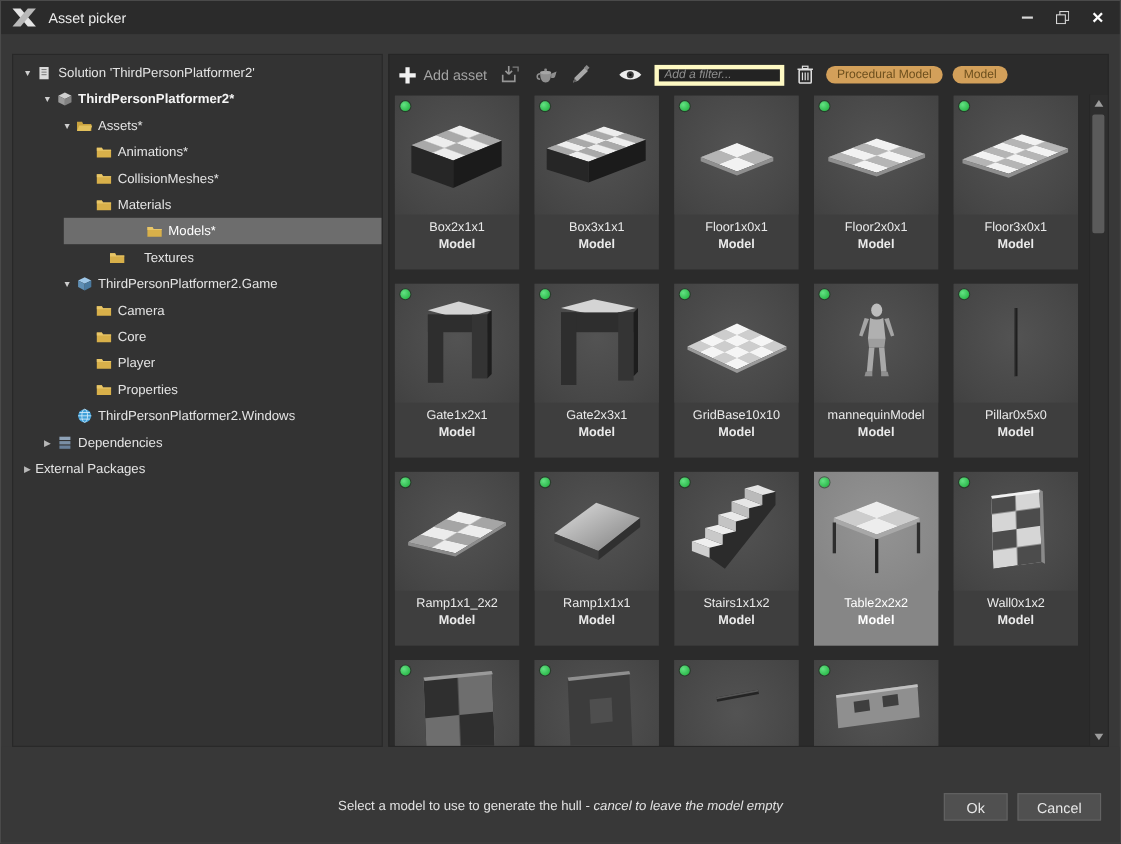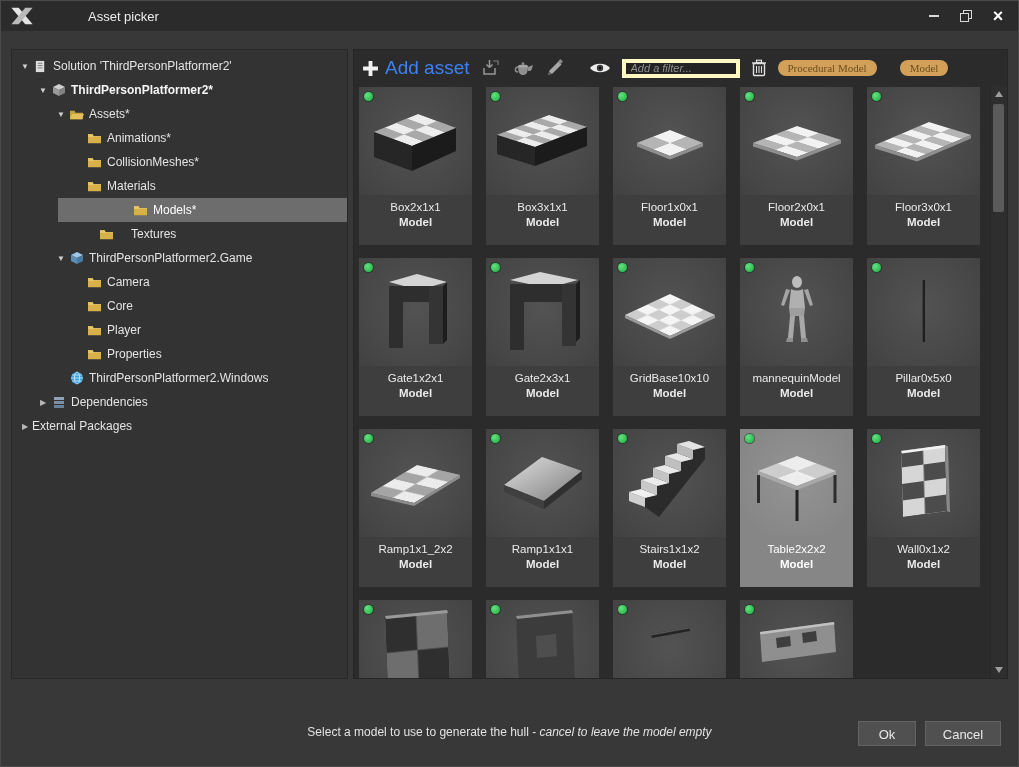--- a/index.html
+++ b/index.html
@@ -1,44 +1,44 @@
 <!DOCTYPE html>
 <html style="--tag-bg: #d3a05a; --tag-text: #6d4f1d; --status-green: #2fbc4e; --sel: #868686;"><head>
 <meta charset="utf-8">
 <style>
   html,body{margin:0;padding:0;background:#1e1e1e;font-family:"Liberation Sans",sans-serif;}
   .window{position:relative;width:1019px;height:767px;background:#383838;overflow:hidden;border:1px solid #4a4a4a;box-sizing:border-box;}
 
   
-  .titlebar{position:absolute;top:0;left:0;right:0;height:30px;background:#2b2b2b;display:flex;align-items:center;gap:44px;}
+  .titlebar{position:absolute;top:0;left:0;right:0;height:30px;background:#2b2b2b;display:flex;align-items:center;}
   .logo{margin-left:9px;display:flex;align-items:center;}
   .win-title{margin-left:10px;color:#ececec;font-size:13px;}
   .win-controls{position:absolute;right:4px;top:0;height:30px;display:flex;align-items:center;}
   .win-btn{width:32px;height:30px;display:flex;align-items:center;justify-content:center;color:#d8d8d8;cursor:default;}
   .glyph-min{width:10px;height:2px;background:#d8d8d8;}
   .glyph-close{font-size:18px;font-weight:bold;color:#fff;line-height:1;}
 
   
   .tree-panel{position:absolute;left:10px;top:48px;width:337px;bottom:87px;background:#333333;border:1px solid #282828;box-sizing:border-box;padding-top:4px;overflow:hidden;}
   .tree-item{height:24px;display:flex;align-items:center;color:#e4e4e4;font-size:12px;white-space:nowrap;cursor:default;}
   .tree-item.selected{background:#6d6d6d;color:#ffffff;}
   .tree-item.bold .tree-label{font-weight:bold;color:#f5f5f5;}
   .expander{width:14px;display:inline-flex;justify-content:center;font-size:8px;color:#cfcfcf;flex:0 0 14px;}
   .tree-icon{width:17px;display:inline-flex;justify-content:center;align-items:center;margin-right:4px;flex:0 0 17px;}
   .tree-label{overflow:hidden;text-overflow:ellipsis;}
 
   
   .right-panel{position:absolute;left:352px;top:48px;right:10px;bottom:87px;background:#2b2b2b;border:1px solid #262626;box-sizing:border-box;}
   .toolbar{position:absolute;top:0;left:0;right:0;height:36px;display:flex;align-items:center;padding:0 8px;gap:11px;box-sizing:border-box;}
-  .add-asset-btn{display:flex;align-items:center;gap:6px;color:#3b82f6;font-size:19px;cursor:default;}
+  .add-asset-btn{display:flex;align-items:center;gap:6px;color:#a3a3a3;font-size:13px;cursor:default;}
   .tool-icon{display:flex;align-items:center;justify-content:center;cursor:default;}
   .eye-gap{margin-left:14px;}
   .filter-input{width:118px;height:19px;background:#232323;border:4px solid #fef9c3;color:#d0d0d0;font-size:11px;font-style:italic;padding:0 5px;box-sizing:border-box;font-family:"Liberation Sans",sans-serif;}
   .filter-input::placeholder{color:#8f8f8f;font-style:italic;}
-  .chips{display:flex;gap:23px;font-family:Liberation Serif, serif;}
+  .chips{display:flex;gap:9px;}
   .filter-chip{background:var(--tag-bg,#d3a05a);color:var(--tag-text,#6d4f1d);font-size:11px;padding:2px 10px;border-radius:9px;white-space:nowrap;cursor:default;}
 
   
   .grid-area{position:absolute;top:36px;left:0;right:18px;bottom:0;overflow:hidden;padding:1px 0 0 5px;}
   .asset-grid{display:grid;grid-template-columns:repeat(5,113px);column-gap:14px;row-gap:13px;}
   .tile{width:113px;height:158px;background:#3e3e3e;position:relative;cursor:default;}
   .tile.selected{background:var(--sel,#868686);}
   .thumb{position:relative;width:113px;height:108px;background:radial-gradient(ellipse at 50% 45%,#535353 0%,#464646 75%,#414141 100%);}
   .tile.selected .thumb{background:radial-gradient(ellipse at 50% 45%,#949494 0%,#868686 80%);}
   .thumb-svg{position:absolute;inset:0;width:113px;height:108px;}

